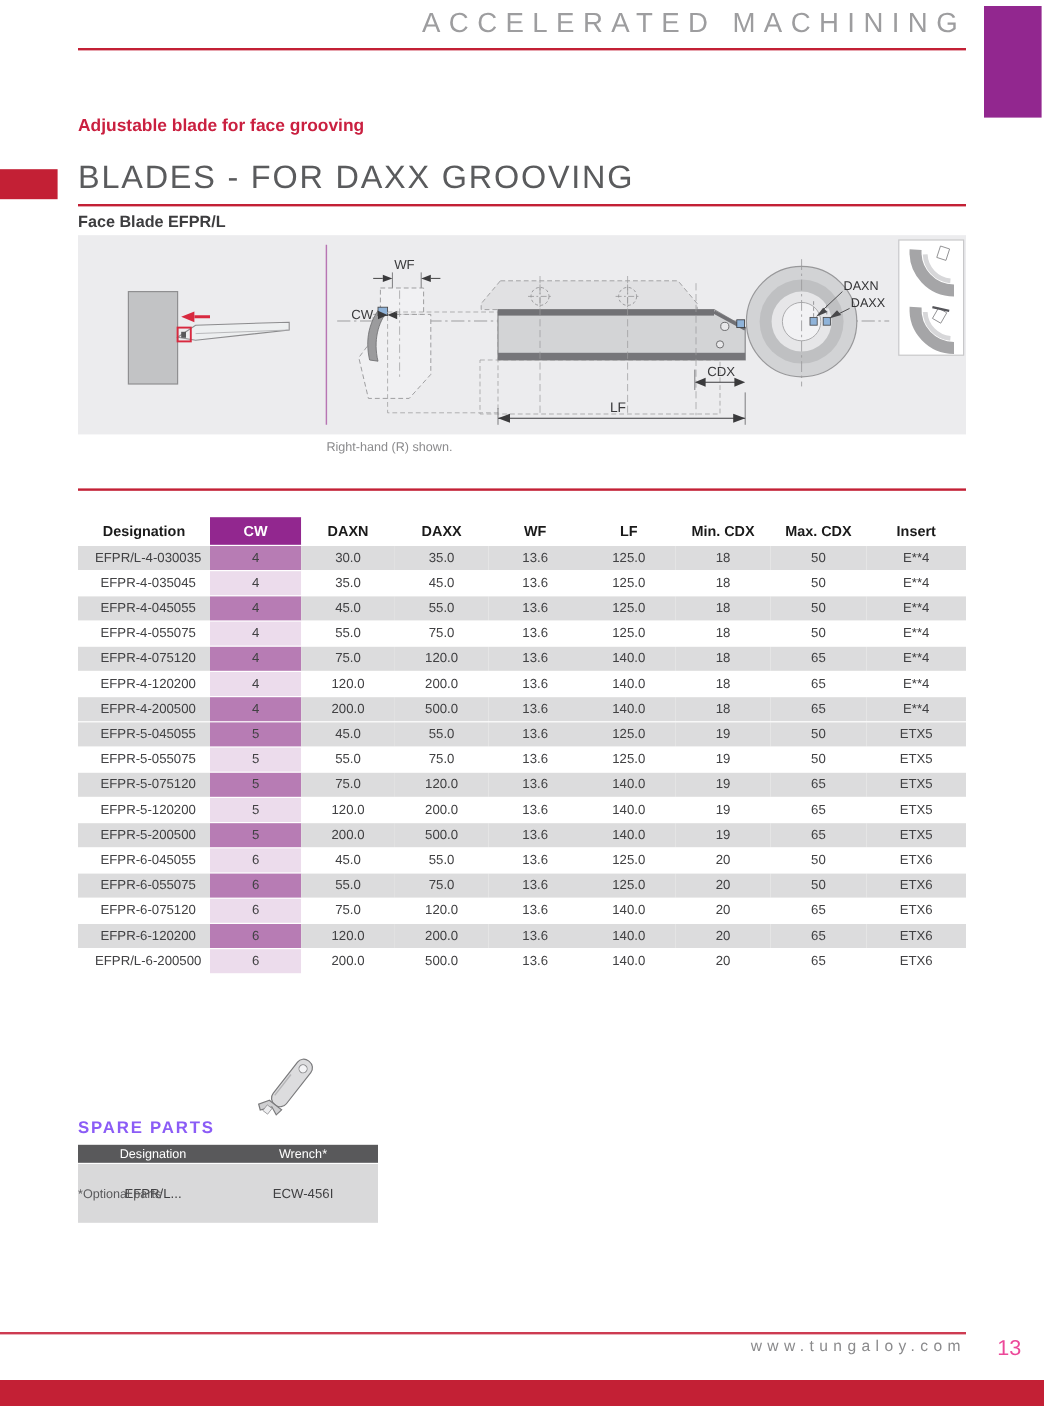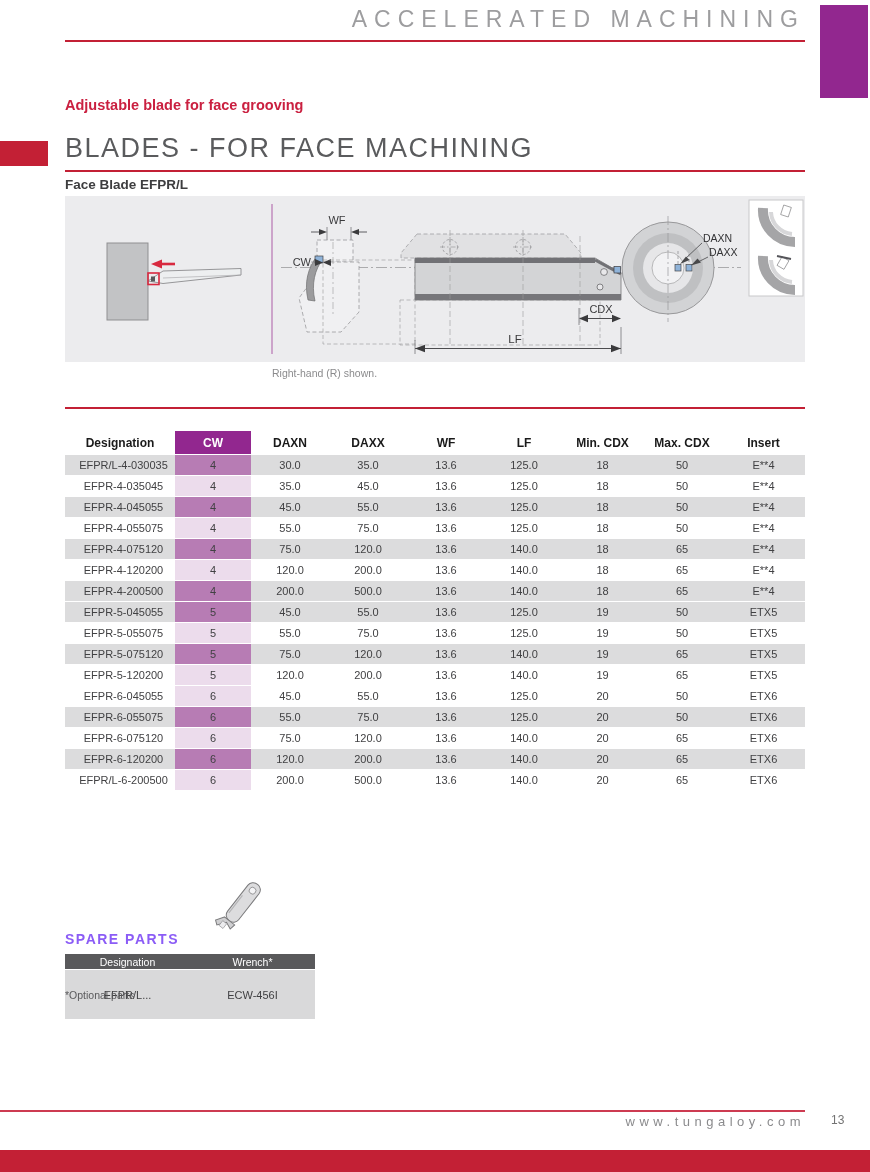--- a/index.html
+++ b/index.html
@@ -50,37 +50,37 @@
   #spare-table{width:250px;}
   #spare-table thead th{background:#59595b;color:#ffffff;font-size:10.5px;
     font-weight:normal;height:15px;padding:0;text-align:center;}
   #spare-table tbody td{background:#d9d9da;font-size:11px;color:#3f3f41;
     height:17px;padding:16px;text-align:center;}
   .spare-note{left:65px;top:989px;font-size:10.5px;color:#5a5a5c;}
 
   
   .footer-rule{left:0;top:1110px;width:805px;height:1.5px;background:#cd3b51;}
   .footer-url{top:1114px;right:65px;font-size:13px;letter-spacing:4.5px;color:#8b8b8d;}
-  .page-number{left:831px;top:1113px;font-size:12px;color:#737373;}
+  .page-number{left:831px;top:1113px;font-size:18px;color:#ec4899;}
   .footer-bar{left:0;top:1150px;width:870px;height:22px;background:#c32035;}
 
   svg text{font-family:"Liberation Sans",sans-serif;}
 </style>
 </head>
 <body>
 
 <div class="page">
 
   <div class="abs brand-banner">ACCELERATED MACHINING</div>
   <div class="abs header-rule"></div>
   <div class="abs purple-block"></div>
 
   <div class="abs category-label">Adjustable blade for face grooving</div>
   <div class="abs title-block"></div>
-  <div class="abs page-title">BLADES - FOR FACE MACHINING</div>
+  <div class="abs page-title">BLADES - FOR DAXX GROOVING</div>
   <div class="abs title-rule"></div>
   <div class="abs product-line">Face Blade EFPR/L</div>
 
   <div class="abs diagram">
     <svg width="740" height="166" viewBox="0 0 740 166">
 
       <g>
         <rect x="42" y="47" width="41" height="77" fill="#c2c3c5" stroke="#8f8f91" stroke-width="1"></rect>
         <polygon points="83,85 98,75 176,72.5 176,79 98,87.5" fill="#edeff0" stroke="#8c8c8e" stroke-width="0.9"></polygon>
         <line x1="98" y1="82" x2="176" y2="79" stroke="#aeaeb0" stroke-width="0.7"></line>
@@ -332,20 +332,31 @@
             <td class="designation">EFPR-5-120200</td>
             <td class="cw">5</td>
             <td>120.0</td>
             <td>200.0</td>
             <td>13.6</td>
             <td>140.0</td>
             <td>19</td>
             <td>65</td>
             <td>ETX5</td>
           </tr>
+          <tr class="odd">
+            <td class="designation">EFPR-5-200500</td>
+            <td class="cw">5</td>
+            <td>200.0</td>
+            <td>500.0</td>
+            <td>13.6</td>
+            <td>140.0</td>
+            <td>19</td>
+            <td>65</td>
+            <td>ETX5</td>
+          </tr>
           <tr class="even">
             <td class="designation">EFPR-6-045055</td>
             <td class="cw">6</td>
             <td>45.0</td>
             <td>55.0</td>
             <td>13.6</td>
             <td>125.0</td>
             <td>20</td>
             <td>50</td>
             <td>ETX6</td>

